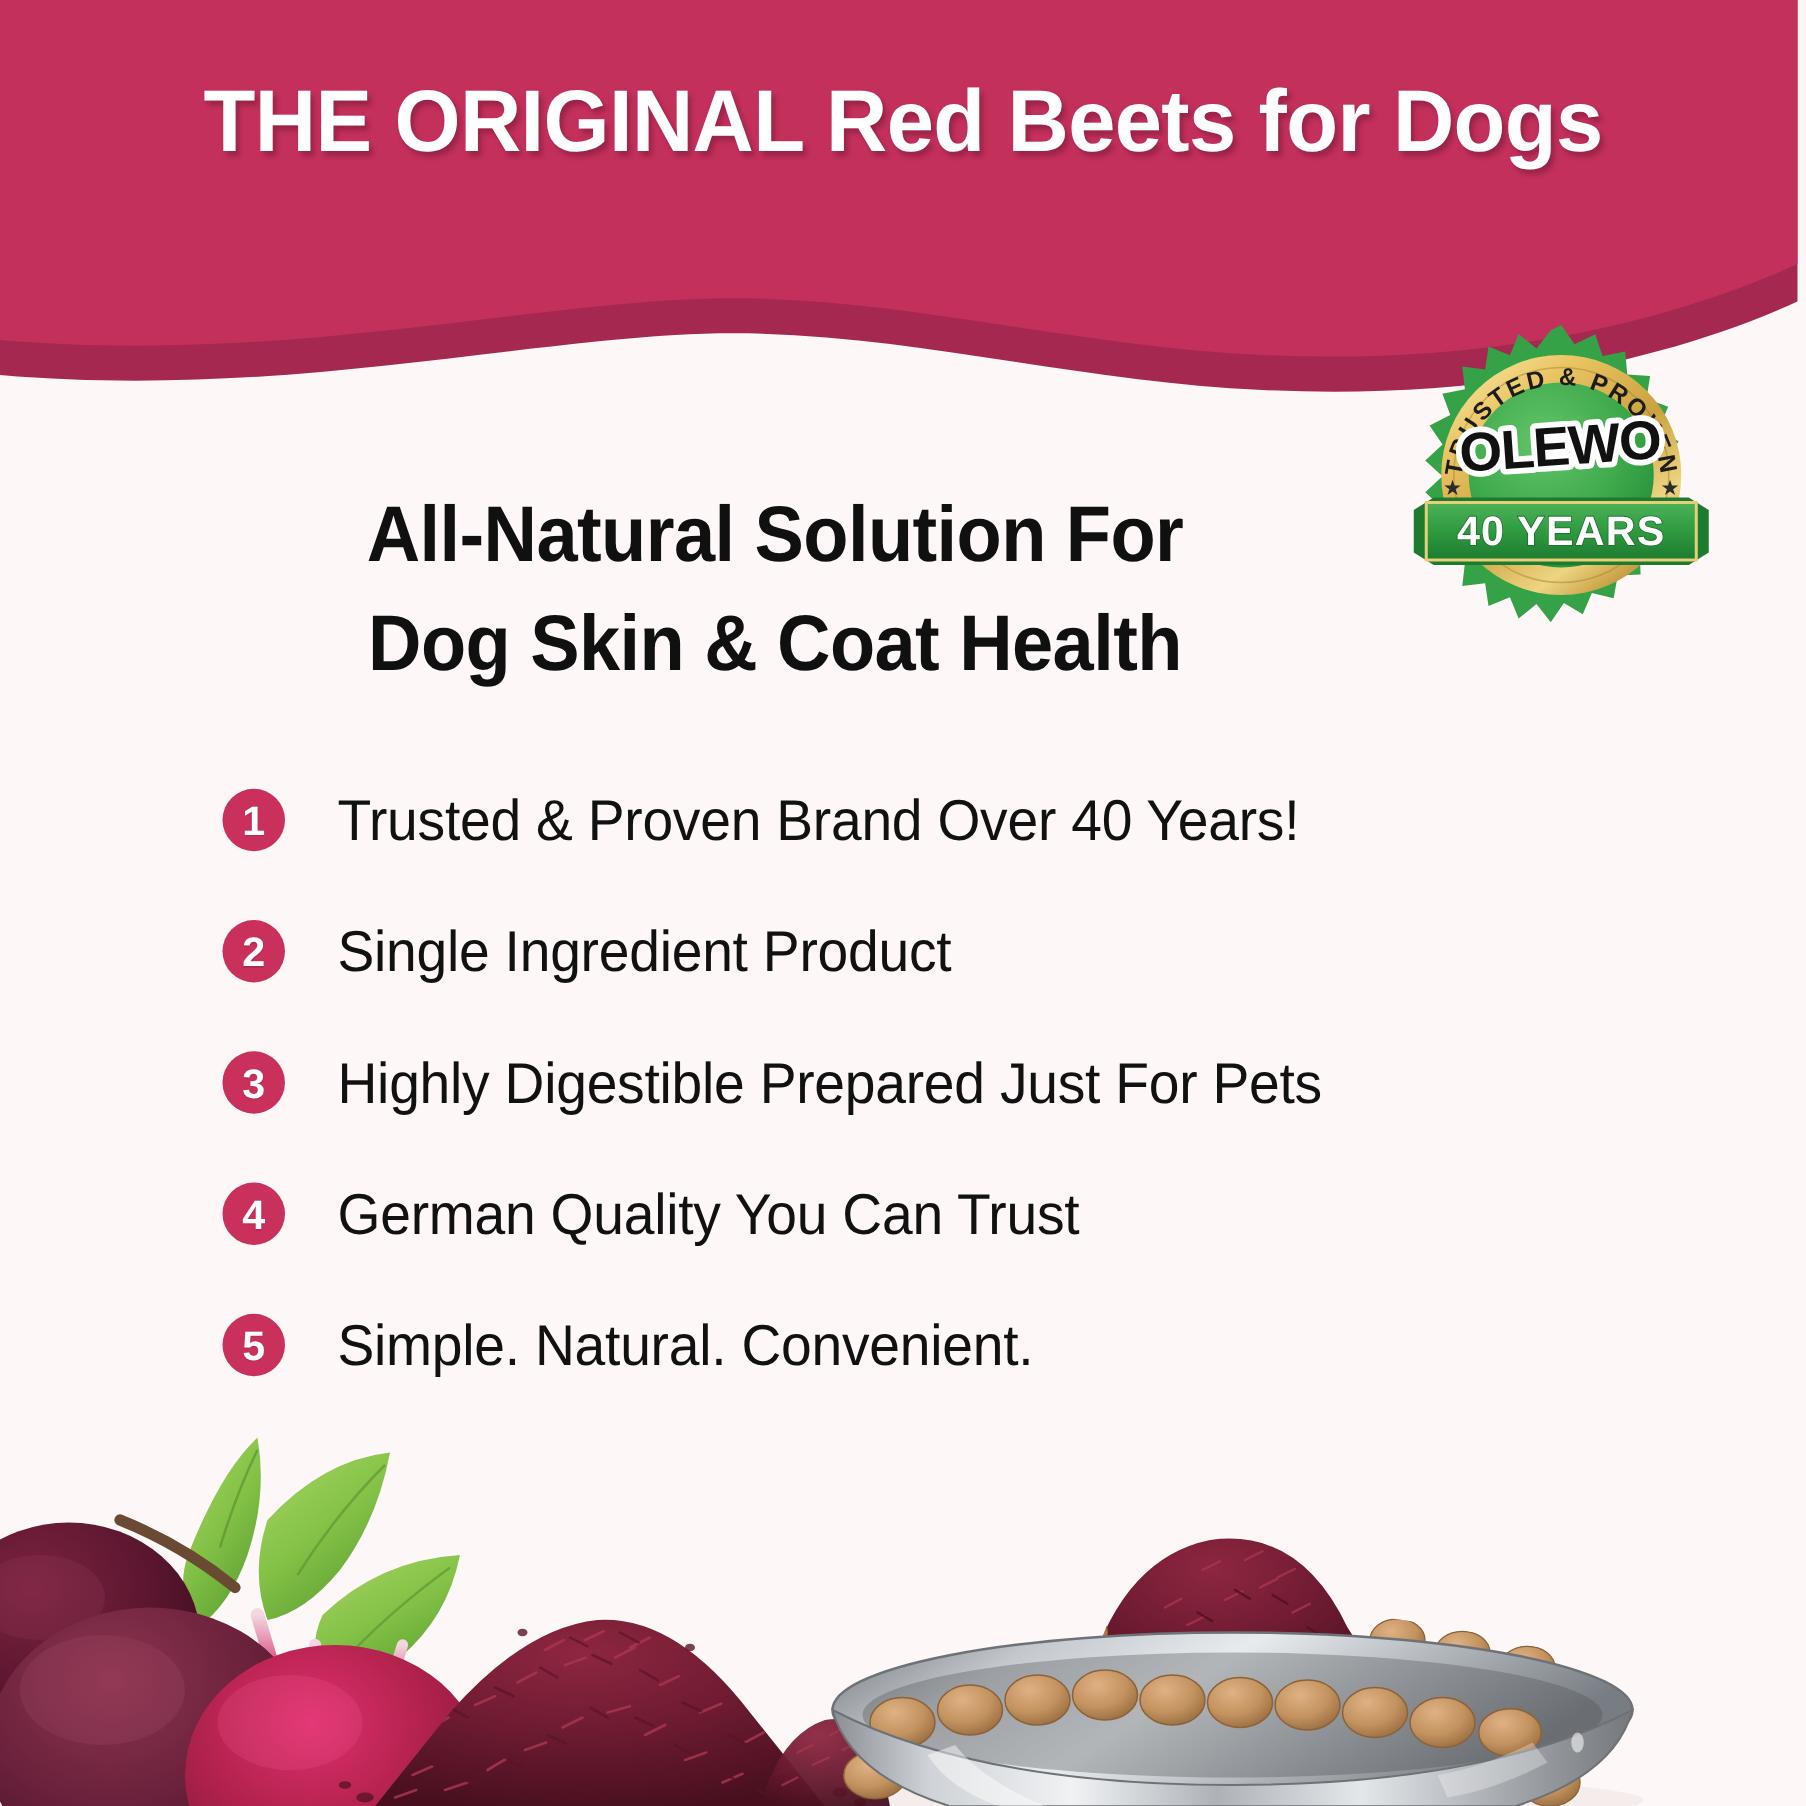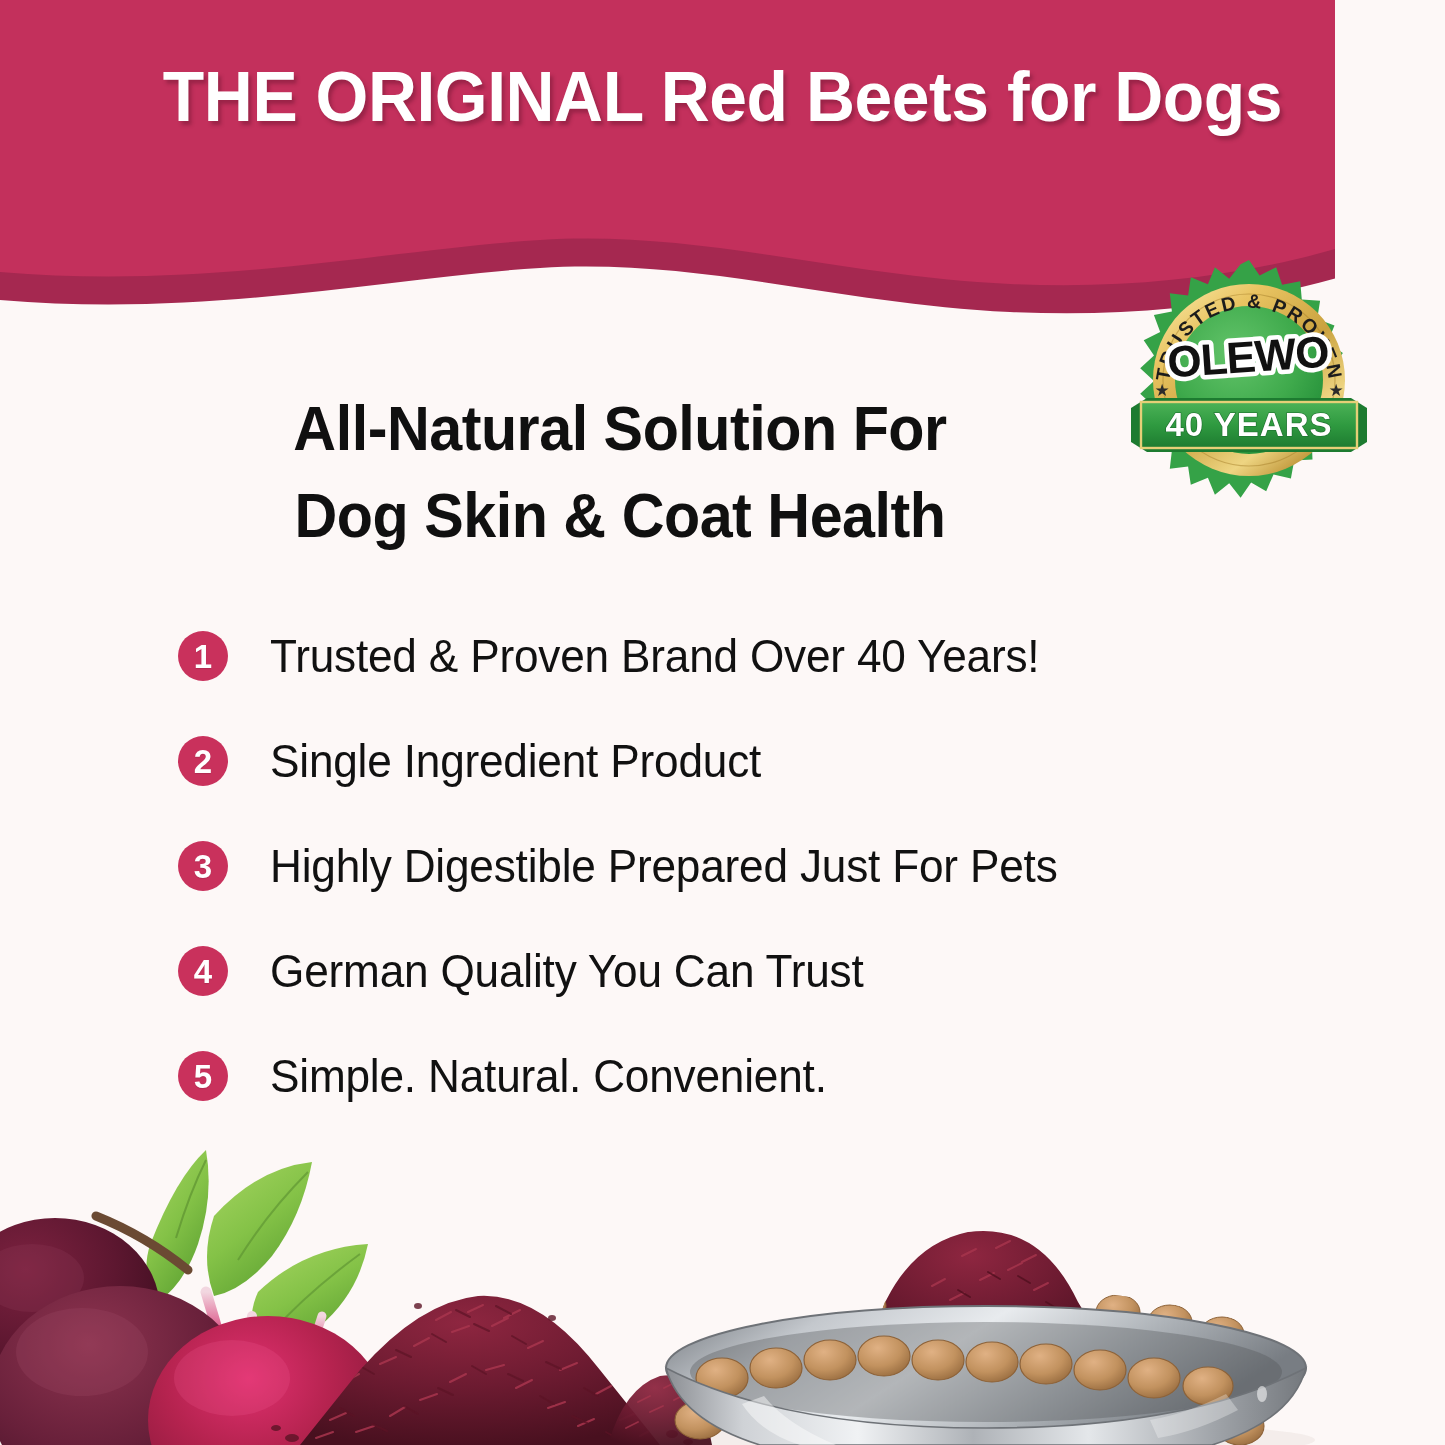--- a/index.html
+++ b/index.html
@@ -17,21 +17,21 @@
     width: 1445px;
     height: 1445px;
     background: #fdf8f7;
     overflow: hidden;
   }
 
   
   .header-banner {
     position: absolute;
     top: 0; left: 0;
-    width: 1335px;
+    width: 1438px;
     height: 330px;
     overflow: hidden;
   }
   .header-banner svg {
     position: absolute;
     top: 0; left: 0;
     width: 1445px;
     height: 330px;
     display: block;
   }

